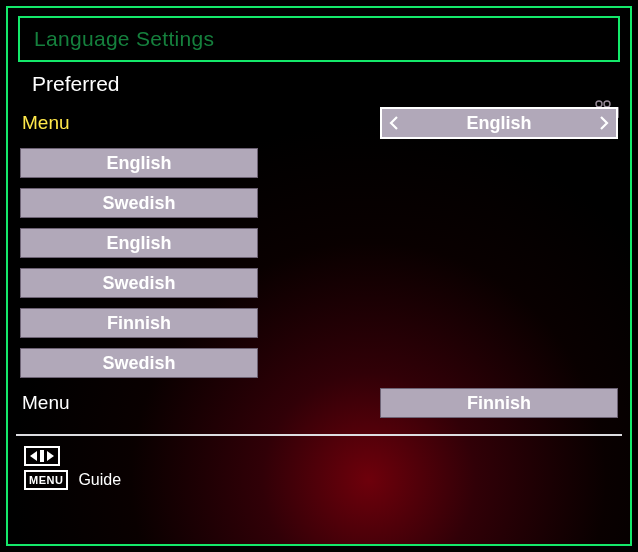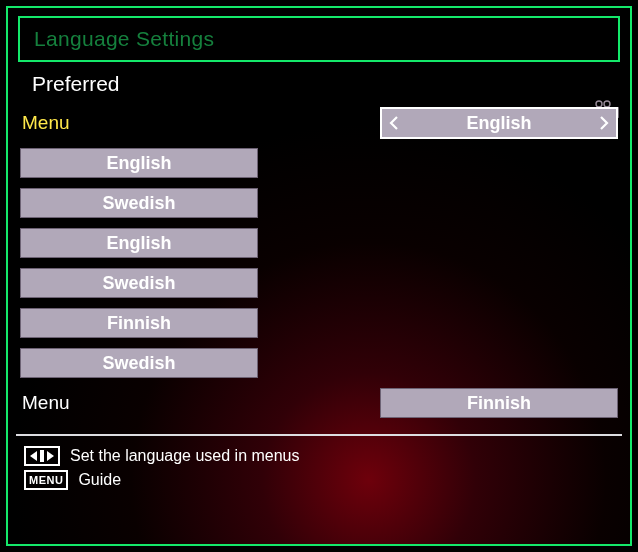--- a/index.html
+++ b/index.html
@@ -241,21 +241,20 @@
               <polygon points="8,0 8,10 1,5" fill="#fff"></polygon>
             </svg>
           </span>
         <span class="bar"></span>
         <span class="tri">
             <svg width="10" height="10" viewBox="0 0 10 10">
               <polygon points="2,0 2,10 9,5" fill="#fff"></polygon>
             </svg>
           </span>
       </span>
-      <span>Set the language used in menus</span>
     </div>
     <div class="hint">
       <span class="icon-box menu-icon">MENU</span>
       <span>Guide</span>
     </div>
   </div>
 
 </div>
 
 </body></html>

